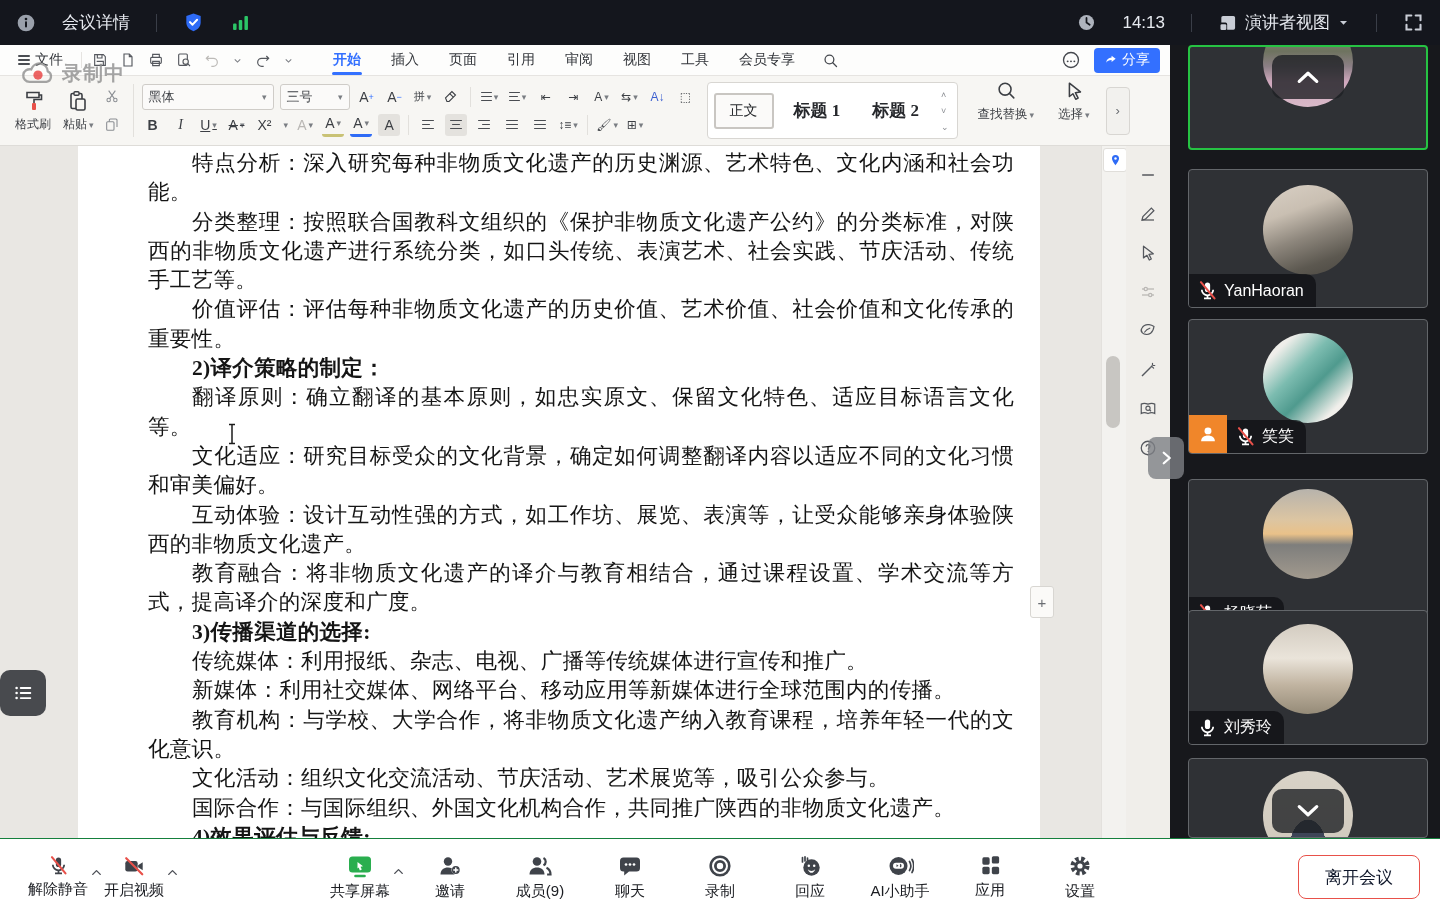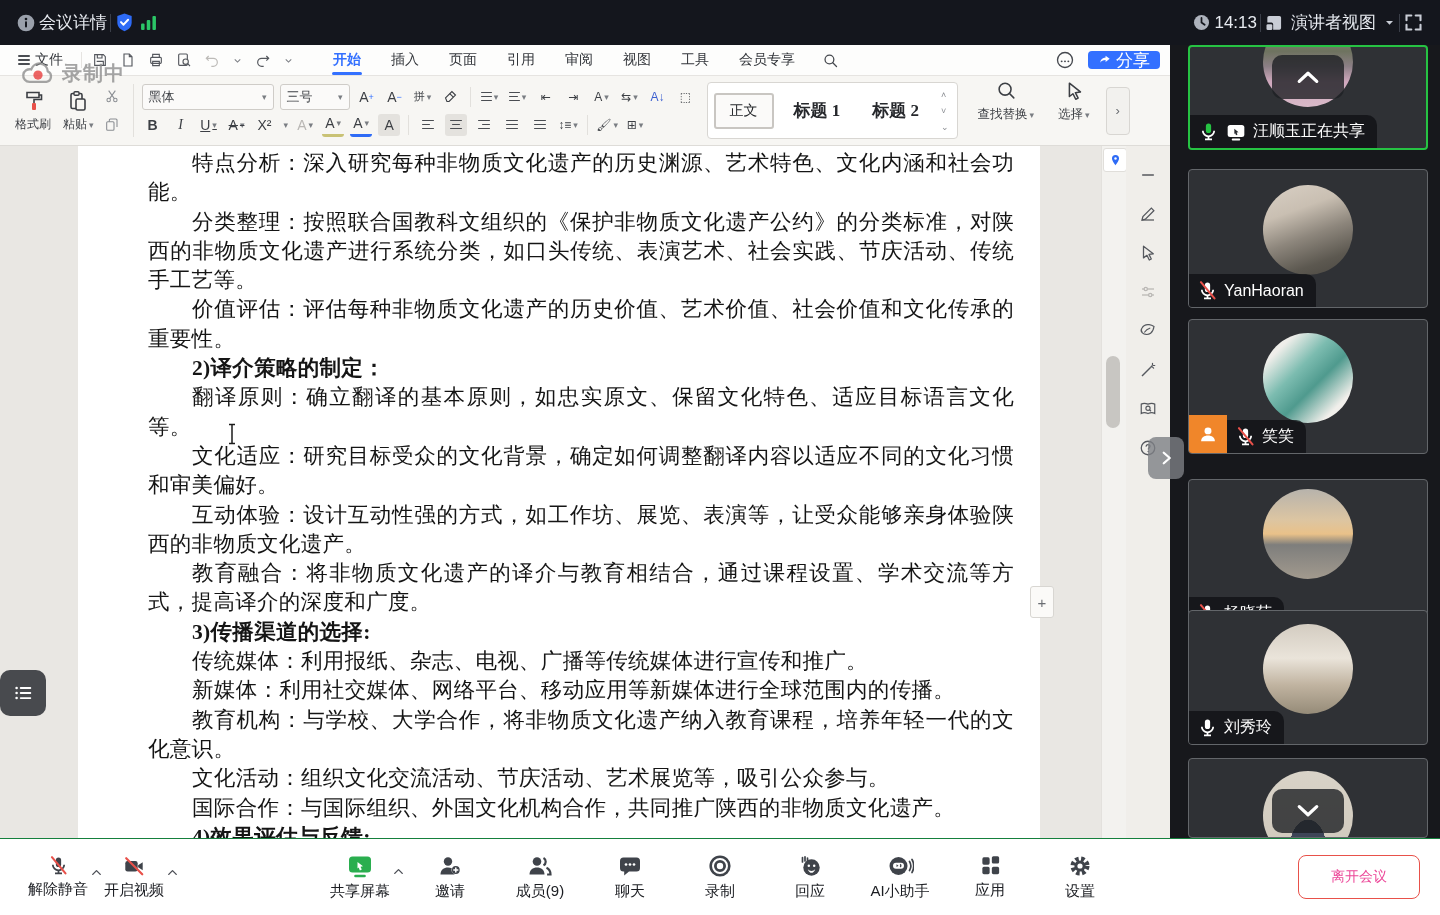--- a/index.html
+++ b/index.html
@@ -4,41 +4,41 @@
 <style>
   html,body{margin:0;padding:0;background:#000;}
   #app{position:relative;width:1440px;height:915px;overflow:hidden;background:#17181c;
        font-family:"Liberation Sans","DejaVu Sans",sans-serif;-webkit-font-smoothing:antialiased;}
   .icn{display:inline-flex;align-items:center;justify-content:center;line-height:0;}
   .icn svg{display:block;}
 
   
   .topbar{position:absolute;left:0;top:0;width:1440px;height:45px;background:#14161d;
           display:flex;align-items:center;padding:0 16px;box-sizing:border-box;color:#e7eaf0;}
-  .tb-left,.tb-right{display:flex;align-items:center;gap:3px;}
+  .tb-left,.tb-right{display:flex;align-items:center;gap:26px;}
   .tb-right{margin-left:auto;}
   .tb-divider{width:1px;height:18px;background:#3a3e48;}
   .tb-text{font-size:17px;color:#e7eaf0;}
   .viewmode{display:flex;align-items:center;gap:7px;cursor:pointer;}
 
   
   .wps{position:absolute;left:0;top:45px;width:1170px;height:793px;background:#701a75;}
   .menubar{position:absolute;left:0;top:0;width:100%;height:31px;background:#fdfdfc;
            border-bottom:1px solid #e6e4e1;display:flex;align-items:center;padding:0 10px;box-sizing:border-box;}
   .file-btn{display:flex;align-items:center;gap:5px;font-size:14px;color:#33363b;padding:0 8px;cursor:pointer;}
   .qbar{display:flex;align-items:center;gap:12px;margin:0 10px;padding:0 10px;border-left:1px solid #e6e4e1;}
   .tabs{display:flex;align-items:center;gap:4px;margin-left:6px;}
   .tab{font-size:14px;color:#33363b;padding:4px 13px;position:relative;cursor:pointer;}
   .tab.active{color:#3370ff;font-weight:700;}
   .tab.active::after{content:"";position:absolute;left:12px;right:12px;bottom:-2px;height:3px;background:#3370ff;border-radius:2px;}
   .mb-search{margin-left:14px;cursor:pointer;}
   .mb-right{margin-left:auto;display:flex;align-items:center;gap:10px;}
   .more-btn{width:26px;height:22px;border-radius:4px;display:flex;align-items:center;justify-content:center;cursor:pointer;}
-  .share-btn{display:flex;align-items:center;gap:4px;background:#3370ff;color:#fff;font-size:17px;
-             height:18px;padding:0 10px;border-radius:4px;cursor:pointer;}
+  .share-btn{display:flex;align-items:center;gap:4px;background:#3370ff;color:#fff;font-size:14px;
+             height:25px;padding:0 10px;border-radius:4px;cursor:pointer;}
 
   .ribbon{position:absolute;left:0;top:31px;width:100%;height:70px;background:#f7f6f3;
           border-bottom:1px solid #dedcd8;display:flex;align-items:stretch;padding:4px 6px;box-sizing:border-box;}
   .rb-bigbtns{display:flex;gap:2px;padding:0 4px;}
   .bigbtn{display:flex;flex-direction:column;align-items:center;justify-content:center;gap:3px;
           font-size:12px;color:#3c3f44;padding:3px 5px;border-radius:4px;cursor:pointer;}
   .smallcol{display:flex;flex-direction:column;justify-content:space-around;padding:2px 3px;}
   .rb-sep{width:1px;background:#e2e0dc;margin:4px 6px;}
   .rb-2rows{display:flex;flex-direction:column;justify-content:space-between;padding:3px 2px;}
   .rb-row{display:flex;align-items:center;gap:6px;height:27px;}
@@ -114,21 +114,21 @@
   
   .footer{position:absolute;left:0;top:838px;width:1440px;height:77px;background:#ffffff;border-top:1px solid #15803d;
           display:flex;align-items:center;padding:0 20px;box-sizing:border-box;}
   .ft-item{display:flex;flex-direction:column;align-items:center;justify-content:center;gap:4px;
            min-width:64px;cursor:pointer;position:relative;padding:0 6px;}
   .ft-item .lbl{font-size:15px;color:#1b1d22;white-space:nowrap;}
   .ft-caret{position:absolute;right:-8px;top:10px;}
   .ft-gap{width:150px;}
   .ft-sp{width:14px;}
   .leave-btn{margin-left:auto;width:120px;height:42px;border:1px solid #e8514a;border-radius:8px;background:#fff;
-             color:#ec4899;font-size:14px;display:flex;align-items:center;justify-content:center;cursor:pointer;}
+             color:#0f172a;font-size:17px;display:flex;align-items:center;justify-content:center;cursor:pointer;}
 </style>
 </head>
 <body>
 
 <div id="app">
 
   <div class="topbar">
     <div class="tb-left">
       <span class="icn">
         <svg width="20" height="20" viewBox="0 0 24 24">
@@ -568,39 +568,20 @@
   <div class="sidebar">
       <div class="tile hl" style="top: 0px; height: 105px;">
         <div class="avatar av-outdoor-pink" style="top: -30px;"></div>
         <div class="tile-chevron" style="top: 8px;">
           <span class="icn">
             <svg width="30" height="30" viewBox="0 0 24 24">
               <path d="M5 15.5l7-6.5 7 6.5" stroke="#fff" stroke-width="2.6" fill="none" stroke-linecap="round" stroke-linejoin="round"></path>
             </svg>
           </span>
         </div>
-        <div class="namepill">
-          <span class="icn">
-            <svg width="21" height="21" viewBox="0 0 24 24">
-    <rect x="9" y="2.8" width="6" height="11" rx="3" fill="#26c343"></rect>
-    <path d="M5.5 11a6.5 6.5 0 0 0 13 0" fill="none" stroke="#ffffff" stroke-width="2"></path>
-    <line x1="12" y1="17.6" x2="12" y2="21" stroke="#ffffff" stroke-width="2"></line>
-    <line x1="8" y1="21" x2="16" y2="21" stroke="#ffffff" stroke-width="2"></line>
-
-  </svg>
-          </span>
-          <span class="icn">
-            <svg width="22" height="20" viewBox="0 0 24 24">
-              <rect x="2" y="3.5" width="20" height="14.5" rx="3" fill="#fff"></rect>
-              <path d="M10 14.5V8.2l5 4-2.3.4 1.1 2.5-1.7.8-1.1-2.5z" fill="#26282e"></path>
-              <line x1="8" y1="21" x2="16" y2="21" stroke="#fff" stroke-width="2.2" stroke-linecap="round"></line>
-            </svg>
-          </span>
-          <span>汪顺玉正在共享</span>
-        </div>
       </div>
       <div class="tile" style="top: 124px; height: 139px;">
         <div class="avatar av-man-baby" style="top: 14.5px;"></div>
         <div class="namepill">
           <span class="icn">
             <svg width="21" height="21" viewBox="0 0 24 24">
     <rect x="9" y="2.8" width="6" height="11" rx="3" fill="#ffffff"></rect>
     <path d="M5.5 11a6.5 6.5 0 0 0 13 0" fill="none" stroke="#ffffff" stroke-width="2"></path>
     <line x1="12" y1="17.6" x2="12" y2="21" stroke="#ffffff" stroke-width="2"></line>
     <line x1="8" y1="21" x2="16" y2="21" stroke="#ffffff" stroke-width="2"></line>

